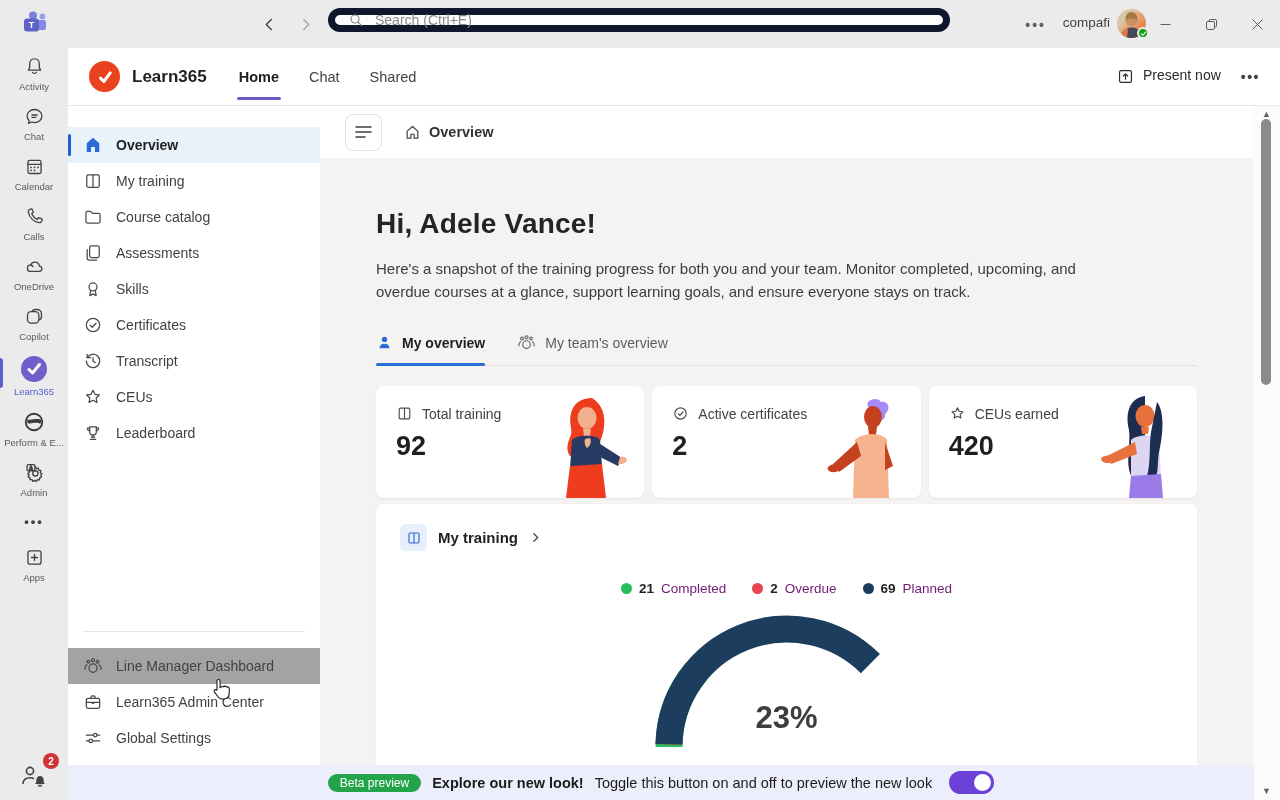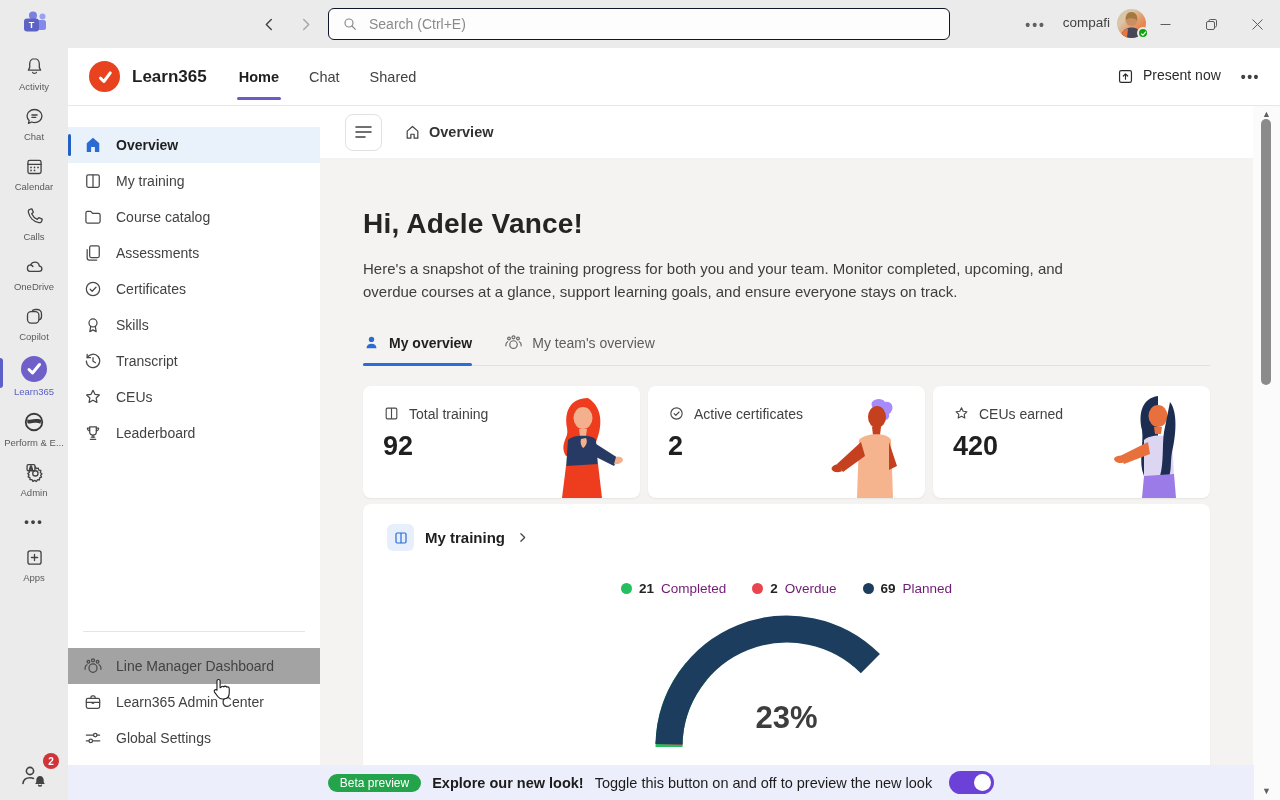--- a/index.html
+++ b/index.html
@@ -5,22 +5,22 @@
   * { margin:0; padding:0; box-sizing:border-box; }
   html,body { width:1280px; height:800px; overflow:hidden; }
   body { font-family:"Liberation Sans", sans-serif; background:#ebebeb; position:relative; color:#242424; }
   svg { display:block; }
 
   
   .titlebar { position:absolute; top:0; left:0; right:0; height:48px; background:#ebebeb; }
   .tb-logo { position:absolute; left:21px; top:10px; }
   .tb-nav { position:absolute; left:258px; top:13px; display:flex; gap:14px; }
   .tb-nav .chev { width:22px; height:22px; display:flex; align-items:center; justify-content:center; }
-  .tb-search { position:absolute; left:328px; top:8px; width:622px; height:32px; background:#fdfdfd;
-    border:1px solid #0f172a; border-radius:6px; display:flex; align-items:center; padding:0 13px; gap:11px; }
+  .tb-search { position:absolute; left:328px; top:8px; width:622px; height:24px; background:#fdfdfd;
+    border:7px solid #0f172a; border-radius:12px; display:flex; align-items:center; padding:0 13px; gap:11px; }
   .tb-search input { border:none; outline:none; background:transparent; font-size:14px; color:#616161; width:100%;
     font-family:"Liberation Sans",sans-serif; }
   .tb-search input::placeholder { color:#8a8a8a; }
   .tb-more { position:absolute; right:234px; top:17px; color:#616161; letter-spacing:2px; font-size:14px; font-weight:700; }
   .tb-account { position:absolute; right:170px; top:15px; font-size:13.5px; color:#424242; }
   .tb-avatar { position:absolute; right:134px; top:9px; width:29px; height:29px; border-radius:50%;
     background:linear-gradient(135deg,#d9c6a8 30%,#e8874f 70%); overflow:hidden; }
   .tb-status { position:absolute; right:131px; top:27px; width:12px; height:12px; border-radius:50%;
     background:#13a10e; border:2px solid #ebebeb; display:flex; align-items:center; justify-content:center; }
   .win-btn { position:absolute; top:0; width:46px; height:48px; display:flex; align-items:center; justify-content:center; color:#5c5c5c; }
@@ -68,21 +68,21 @@
   .side-item.hovered { background:#a3a3a3;margin-top:16px; }
   .side-footer { margin-top:auto; padding-bottom:44px; }
   .side-divider { height:1px; background:#e5e5e5; margin:0 15px 8px; }
 
   
   .main { position:absolute; top:106px; left:320px; right:0; bottom:0; background:#f4f3f1; }
   .main-header { height:52px; background:#fff; display:flex; align-items:center; padding-left:25px; gap:22px; }
   .hamburger { width:37px; height:37px; border:1px solid #e1e1e1; border-radius:8px; background:#fff;
     display:flex; align-items:center; justify-content:center; cursor:pointer; }
   .breadcrumb { display:flex; align-items:center; gap:8px; font-size:14.5px; font-weight:700; color:#333; cursor:pointer; }
-  .content { position:absolute; top:52px; left:0; right:27px; bottom:0; padding:50px 43px 0; }
+  .content { position:absolute; top:52px; left:0; right:27px; bottom:0; padding:50px 56px 0; }
   .greeting { font-size:28px; font-weight:700; color:#252423; letter-spacing:.2px; }
   .descr { margin-top:18px; font-size:15px; color:#3d3d3d; line-height:1.5; max-width:745px; }
   .view-tabs { display:flex; gap:32px; margin-top:30px; border-bottom:1px solid #e3e1de; }
   .view-tab { display:flex; align-items:center; gap:9px; padding-bottom:13px; position:relative;
     font-size:14px; color:#5f5d5b; cursor:pointer; }
   .view-tab .vti { color:#6b6966; }
   .view-tab.active { color:#1f1f1f; font-weight:700; }
   .view-tab.active .vti { color:#2b6bd4; }
   .view-tab.active::after { content:""; position:absolute; left:0; right:0; bottom:-1px; height:3px;
     border-radius:3px; background:#2b6cd9; }
@@ -357,34 +357,34 @@
         <svg width="20" height="20" viewBox="0 0 24 24" fill="none" stroke="currentColor" stroke-width="1.5" stroke-linejoin="round" stroke-linecap="round">
           <rect x="8" y="3.5" width="11.5" height="14" rx="1.8"></rect>
           <path d="M16.5 20.5 H7.5 A2.5 2.5 0 0 1 5 18 V8"></path>
         </svg>
       </span>
     <span>Assessments</span>
   </div>
   <div class="side-item">
     <span class="si">
         <svg width="20" height="20" viewBox="0 0 24 24" fill="none" stroke="currentColor" stroke-width="1.5" stroke-linejoin="round" stroke-linecap="round">
+          <circle cx="12" cy="9.5" r="4.8"></circle>
+          <path d="M9.3 13.4 L8.2 20 L12 17.9 L15.8 20 L14.7 13.4"></path>
+        </svg>
+      </span>
+    <span>Skills</span>
+  </div>
+  <div class="side-item">
+    <span class="si">
+        <svg width="20" height="20" viewBox="0 0 24 24" fill="none" stroke="currentColor" stroke-width="1.5" stroke-linejoin="round" stroke-linecap="round">
           <circle cx="12" cy="12" r="8"></circle>
           <path d="M8.6 12.3 L11 14.7 L15.6 9.9"></path>
         </svg>
       </span>
     <span>Certificates</span>
-  </div>
-  <div class="side-item">
-    <span class="si">
-        <svg width="20" height="20" viewBox="0 0 24 24" fill="none" stroke="currentColor" stroke-width="1.5" stroke-linejoin="round" stroke-linecap="round">
-          <circle cx="12" cy="9.5" r="4.8"></circle>
-          <path d="M9.3 13.4 L8.2 20 L12 17.9 L15.8 20 L14.7 13.4"></path>
-        </svg>
-      </span>
-    <span>Skills</span>
   </div>
   <div class="side-item">
     <span class="si">
         <svg width="20" height="20" viewBox="0 0 24 24" fill="none" stroke="currentColor" stroke-width="1.5" stroke-linejoin="round" stroke-linecap="round">
           <path d="M5 8 A8 8 0 1 1 4 12"></path>
           <path d="M5 4 V8 H9"></path>
           <path d="M12 8 V12.2 L15 14"></path>
         </svg>
       </span>
     <span>Transcript</span>

